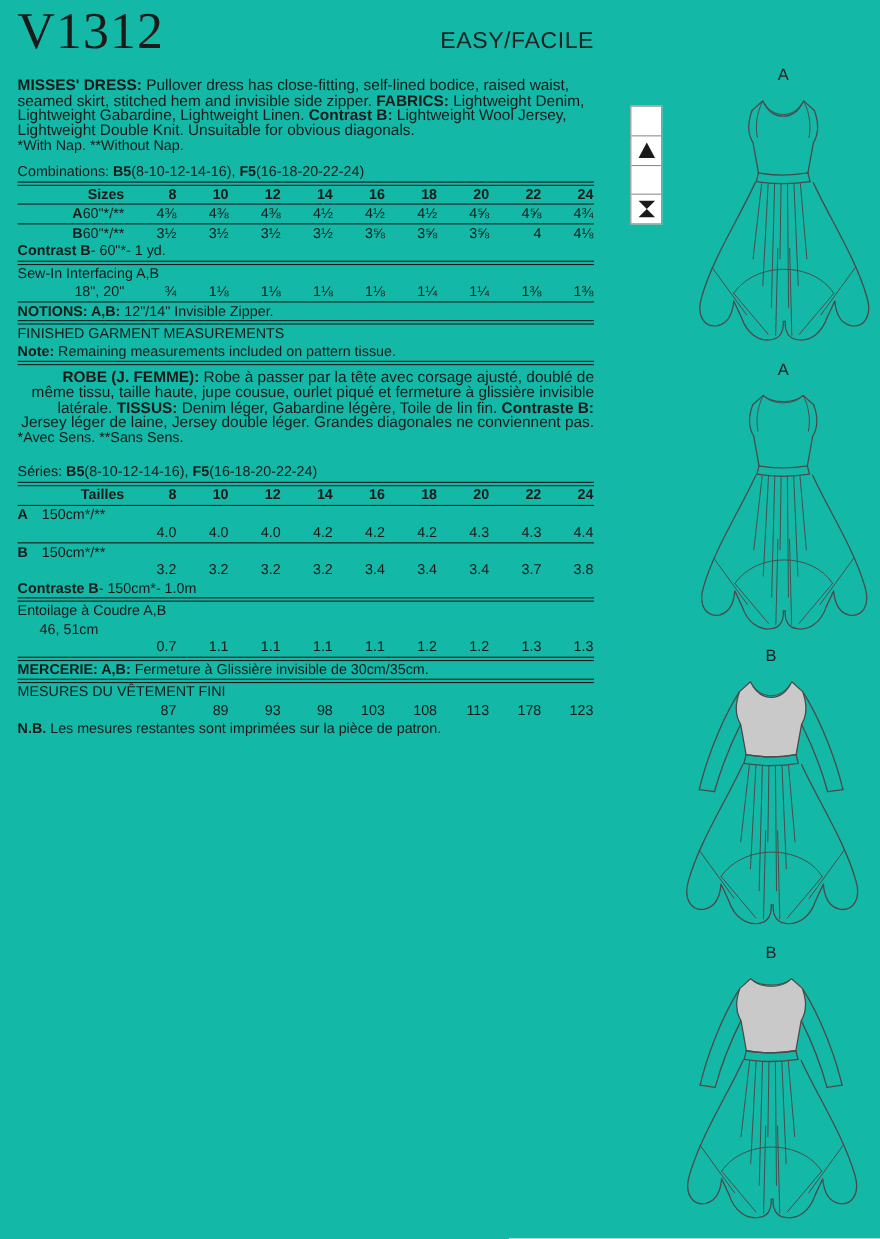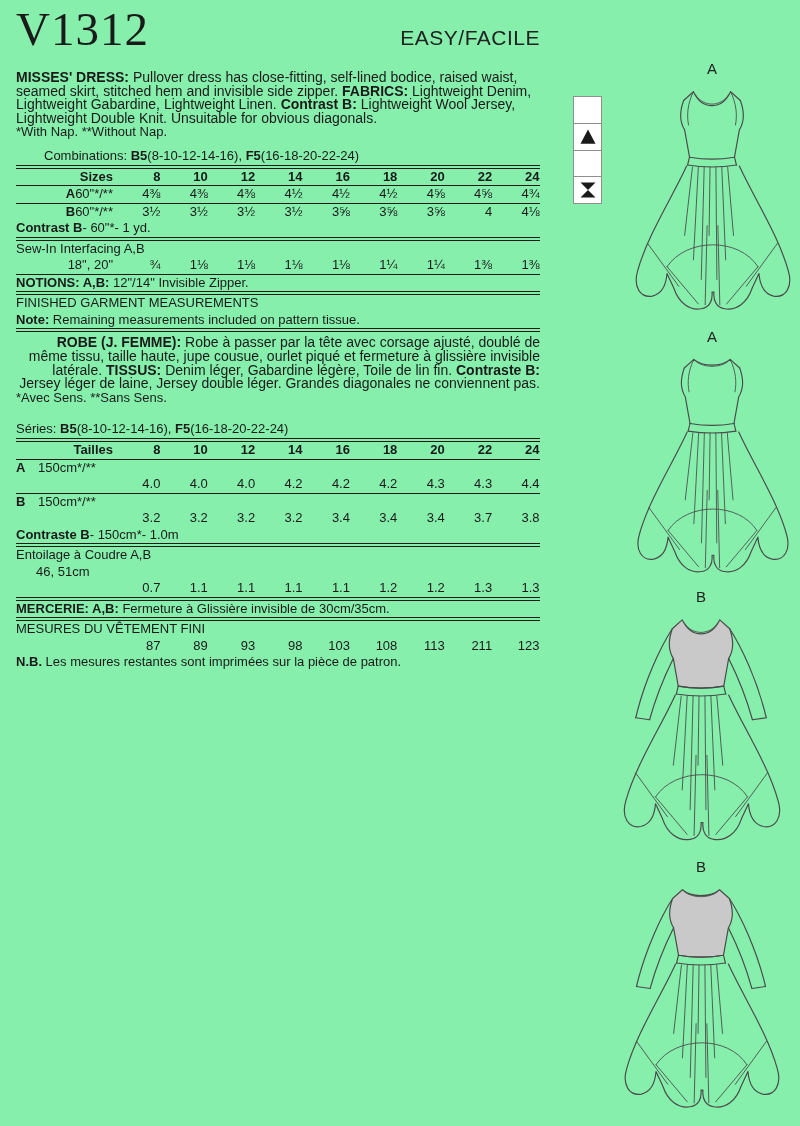--- a/index.html
+++ b/index.html
@@ -1,27 +1,27 @@
 <!DOCTYPE html>
 <html style="--line-art: #4a4a4a; --bodice-fill: #c9c9c9; --legend-border: #8f8f8f; --symbol-fill: #1a1a1a;"><head>
 <meta charset="utf-8">
 <style>
   html,body { margin:0; padding:0; background:#fff; }
   .page {
-    position:relative; width:800px; height:1126px; background:#86efac;
+    position:relative; width:800px; height:1126px; background:#14b8a6;
     font-family:"Liberation Sans", sans-serif; color:#1a1a1a; overflow:hidden;
   }
   .left-col { position:absolute; left:16px; top:6px; width:524px; }
   .masthead { display:flex; justify-content:space-between; align-items:baseline; }
   .pattern-number { font-family:"Liberation Serif", serif; font-size:47px; line-height:1; letter-spacing:1px; font-weight:500; }
   .difficulty { font-size:21px; letter-spacing:0.5px; color:#222; }
   .b { font-weight:bold; }
   .desc { font-size:14px; line-height:13.6px; margin:18px 0 0 0; }
   .tline { font-size:13px; line-height:13.6px; }
-  .combo { font-size:13px; line-height:15px; margin-top:9px; padding-bottom:2px;margin-left:28px; }
+  .combo { font-size:13px; line-height:15px; margin-top:9px; padding-bottom:2px; }
   .rule-d { height:2px; border-top:1px solid #1a1a1a; border-bottom:1px solid #1a1a1a; }
   .rule-s { border-top:1px solid #1a1a1a; }
   .trow { display:grid; grid-template-columns:97px repeat(9,47.4px); font-size:13px; line-height:14.5px; padding:1px 0;text-align:right; }
   .trow .lab b { display:inline-block; width:22px; }
   .thead .lab, .thead .cell { font-weight:bold; }
   .row-line { font-size:13px; line-height:14.5px; padding:1px 0; }
   .bold { font-weight:normal; }
   .indent { padding-left:20px; }
   .fr-desc { margin-top:4px;text-align:right; }
   .series { font-size:13px; line-height:15px; margin-top:17px; padding-bottom:2px; }
@@ -183,21 +183,21 @@
     <div class="row-line bold">MESURES DU VÊTEMENT FINI</div>
     <div class="trow">
       <span class="lab"></span>
     <span class="cell">87</span>
         <span class="cell">89</span>
         <span class="cell">93</span>
         <span class="cell">98</span>
         <span class="cell">103</span>
         <span class="cell">108</span>
         <span class="cell">113</span>
-        <span class="cell">211</span>
+        <span class="cell">178</span>
         <span class="cell">123</span>
       </div>
     <div class="row-line"><span class="b">N.B.</span><span> Les mesures restantes sont imprimées sur la pièce de patron.</span></div>
 
   </div>
 
   <div class="nap-legend">
     <div class="nap-cell"></div>
     <div class="nap-cell">
       <svg viewBox="0 0 26 24">

